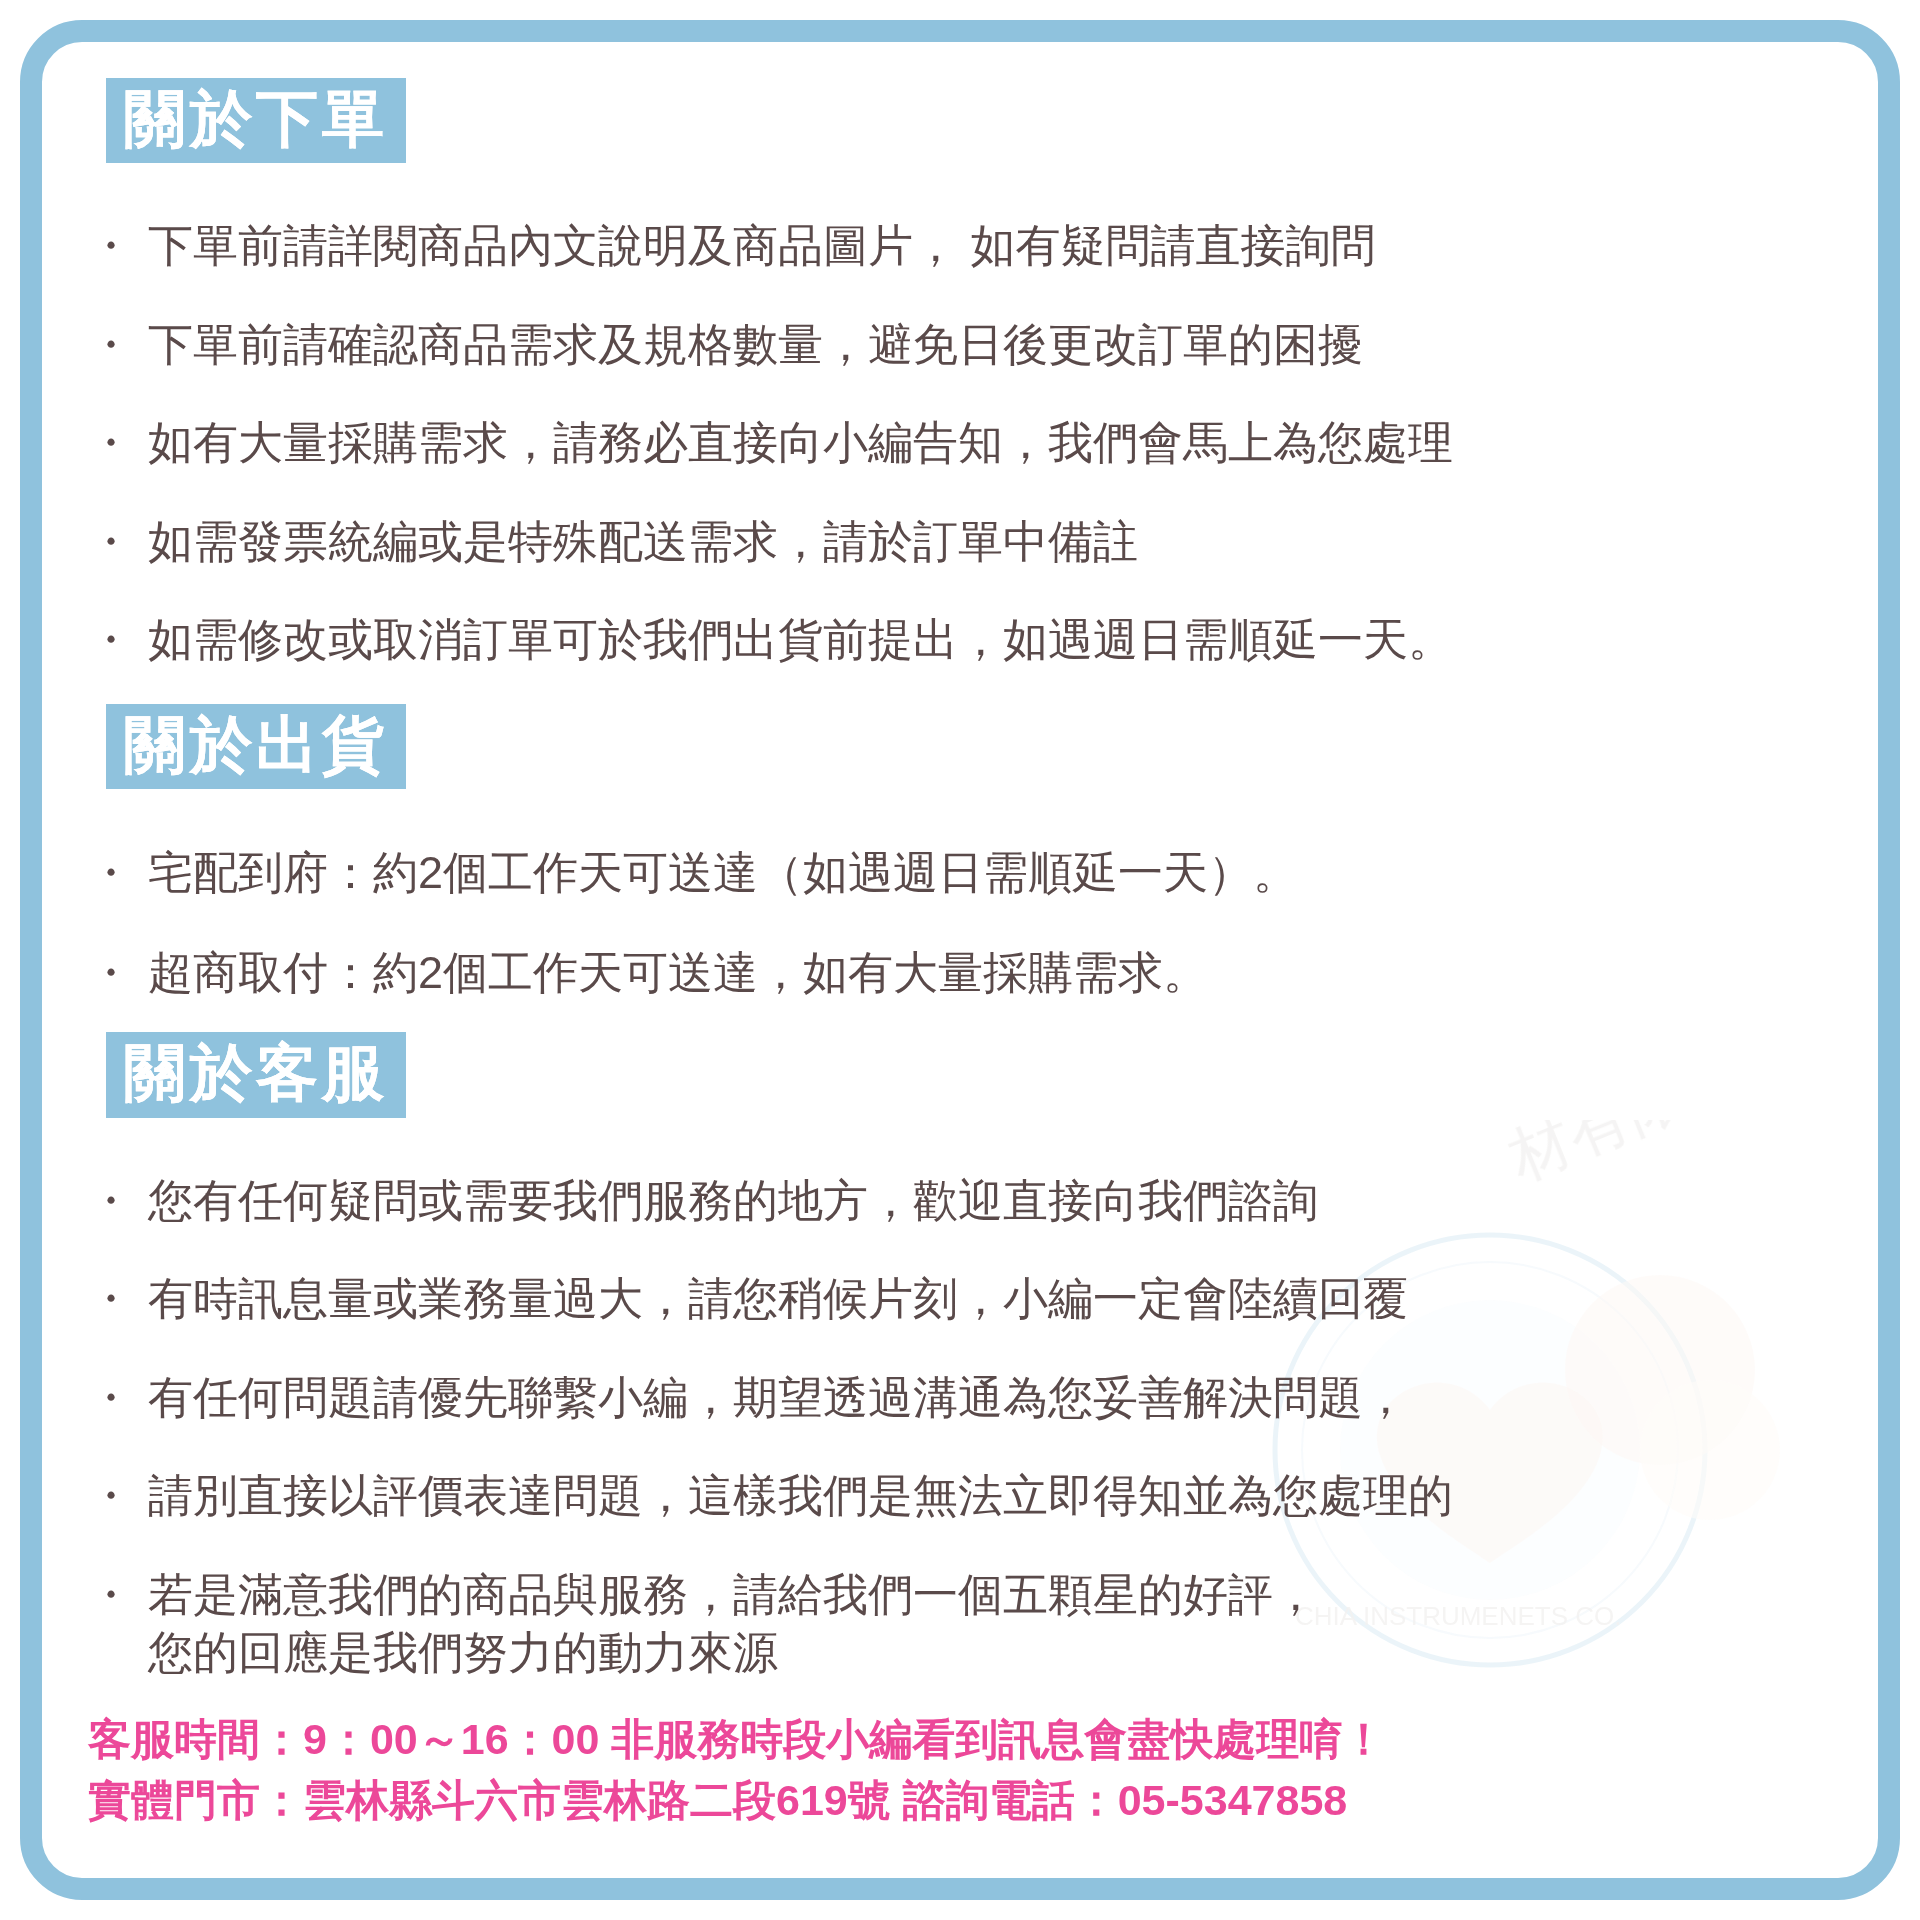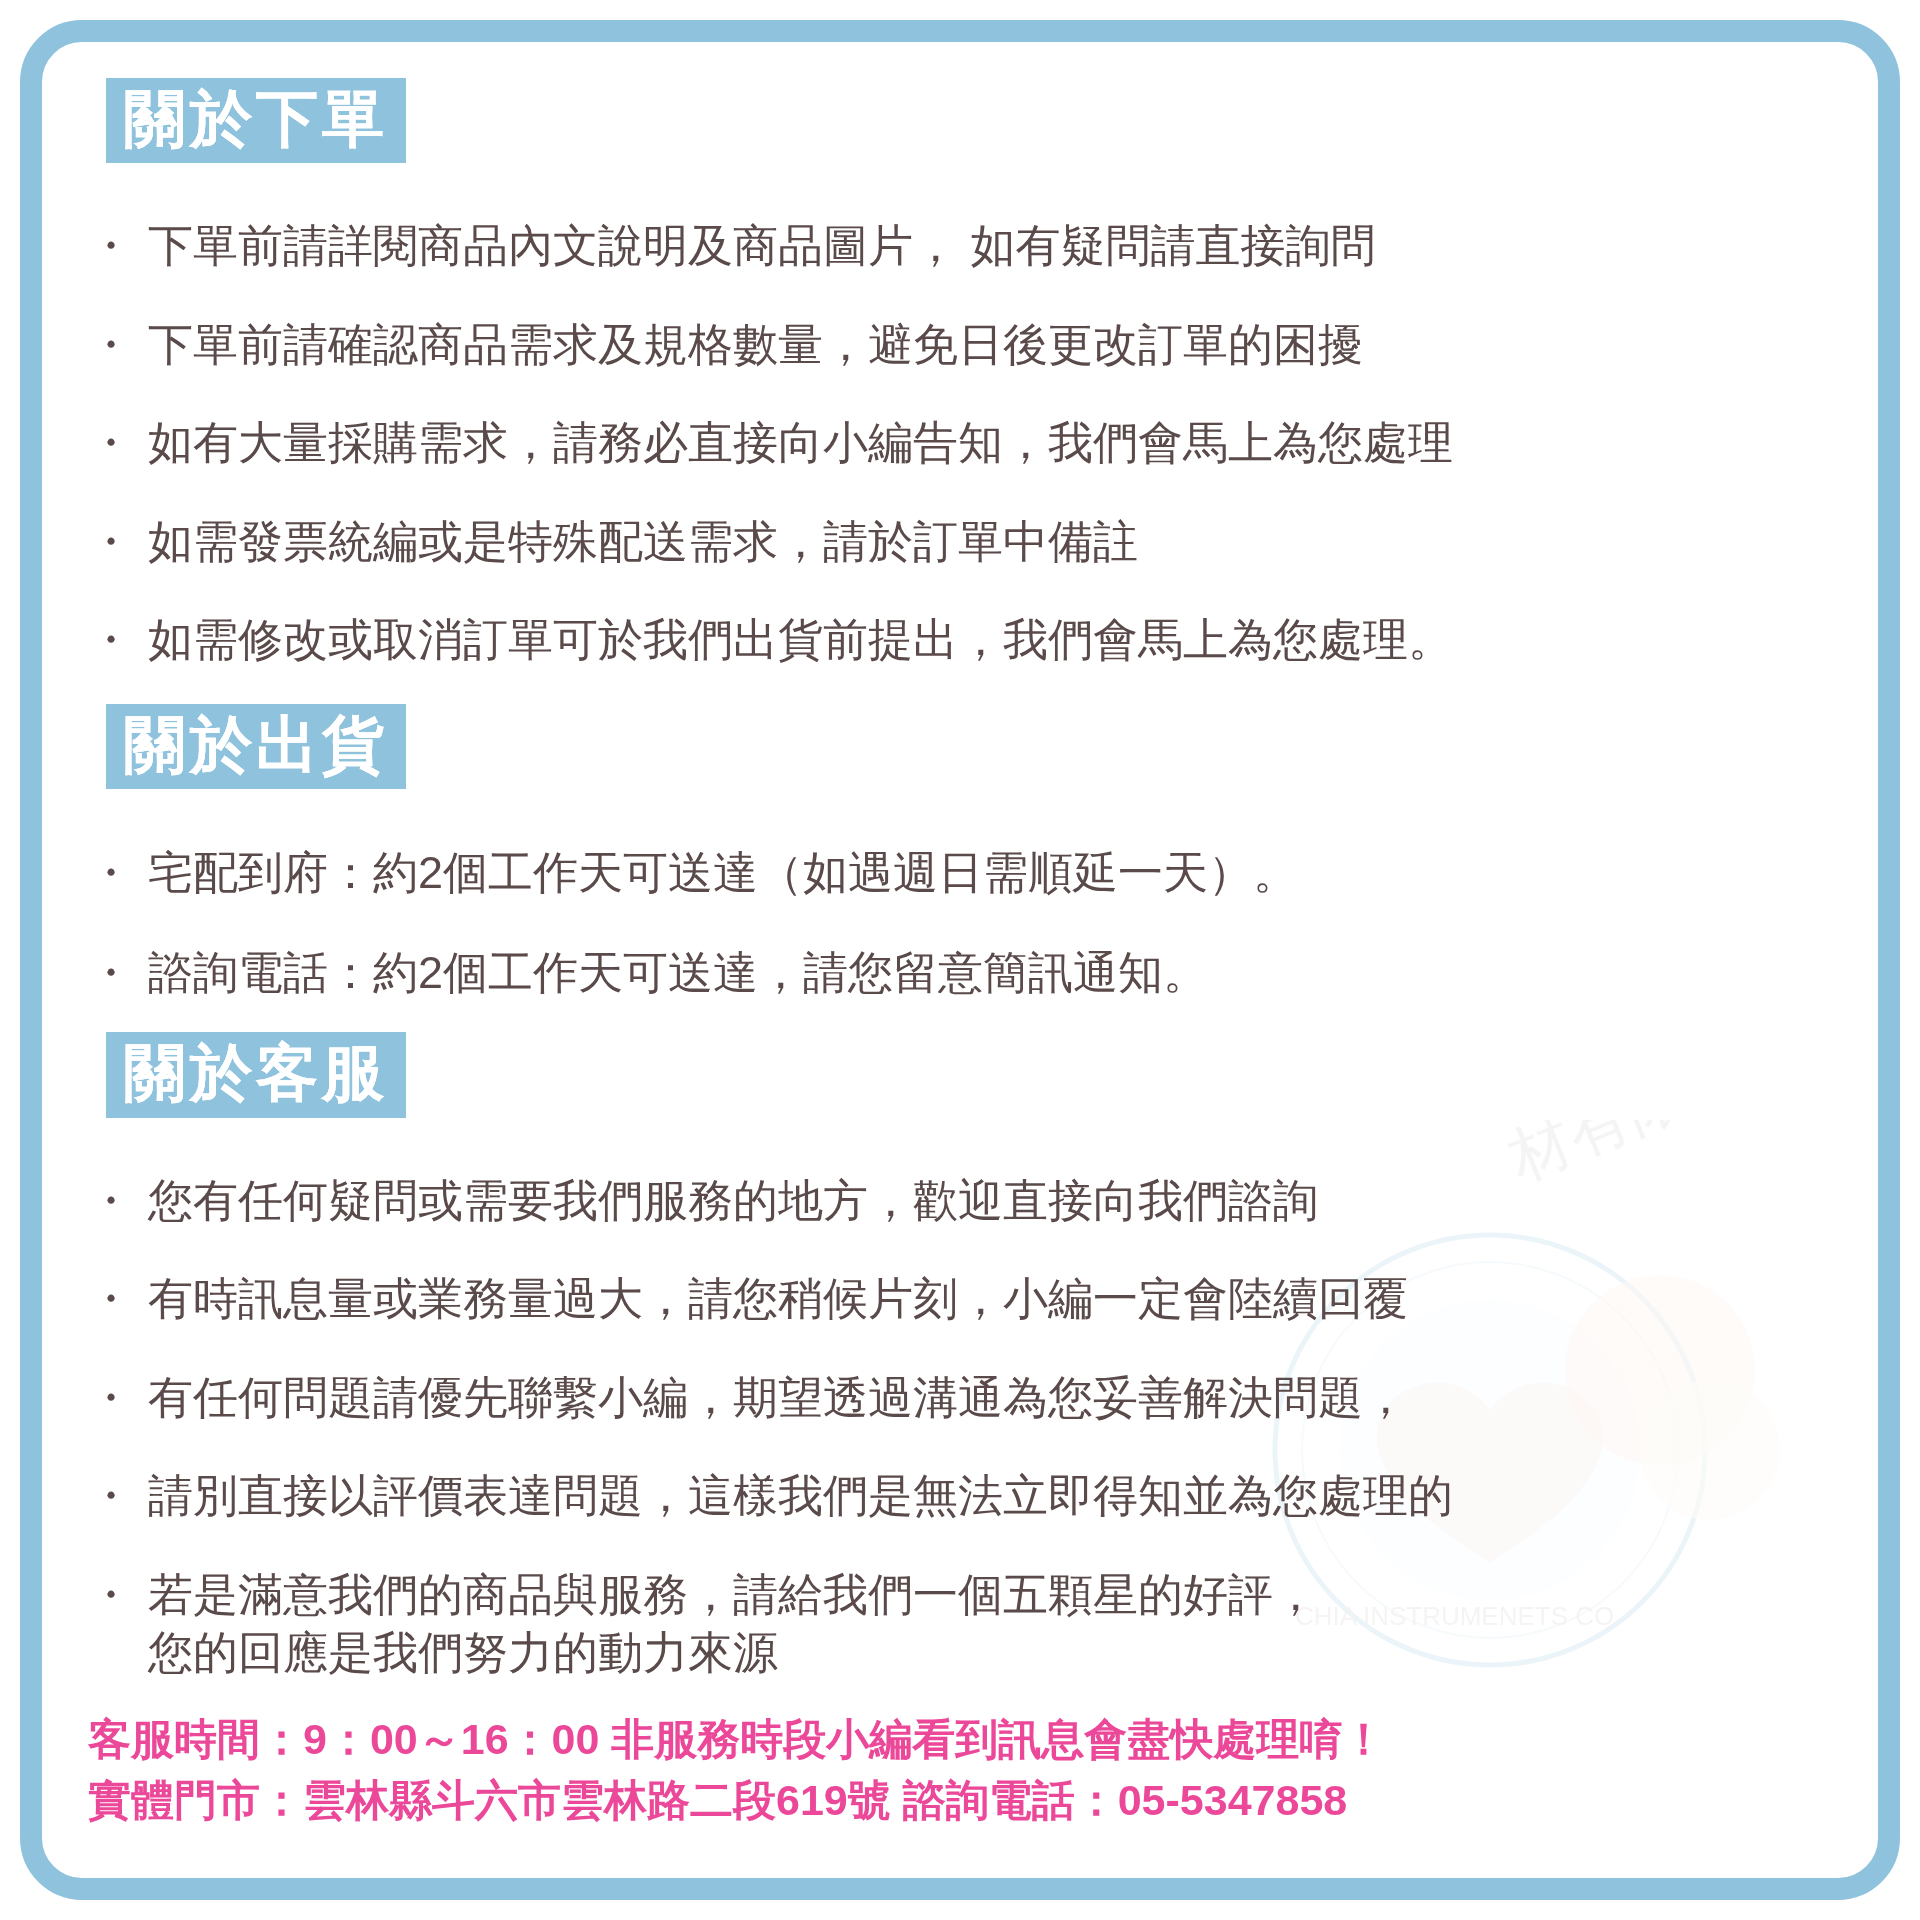--- a/index.html
+++ b/index.html
@@ -146,29 +146,29 @@
 
   <div class="inner">
 
     <div class="section sec1">
       <div class="section-title title-ordering">關於下單</div>
       <ul class="list">
         <li><span class="cont">下單前請詳閱商品內文說明及商品圖片， 如有疑問請直接詢問</span></li>
         <li><span class="cont">下單前請確認商品需求及規格數量，避免日後更改訂單的困擾</span></li>
         <li><span class="cont">如有大量採購需求，請務必直接向小編告知，我們會馬上為您處理</span></li>
         <li><span class="cont">如需發票統編或是特殊配送需求，請於訂單中備註</span></li>
-        <li><span class="cont">如需修改或取消訂單可於我們出貨前提出，我們會馬上為您處理。</span></li>
+        <li><span class="cont">如需修改或取消訂單可於我們出貨前提出，如遇週日需順延一天。</span></li>
       </ul>
     </div>
 
     <div class="section sec2">
       <div class="section-title title-shipping">關於出貨</div>
       <ul class="list">
         <li><span class="cont">宅配到府：約2個工作天可送達（如遇週日需順延一天）。</span></li>
-        <li><span class="cont">諮詢電話：約2個工作天可送達，請您留意簡訊通知。</span></li>
+        <li><span class="cont">超商取付：約2個工作天可送達，如有大量採購需求。</span></li>
       </ul>
     </div>
 
     <div class="section sec3">
       <div class="section-title title-service">關於客服</div>
       <ul class="list">
         <li><span class="cont">您有任何疑問或需要我們服務的地方，歡迎直接向我們諮詢</span></li>
         <li><span class="cont">有時訊息量或業務量過大，請您稍候片刻，小編一定會陸續回覆</span></li>
         <li><span class="cont">有任何問題請優先聯繫小編，期望透過溝通為您妥善解決問題，</span></li>
         <li><span class="cont">請別直接以評價表達問題，這樣我們是無法立即得知並為您處理的</span></li>

